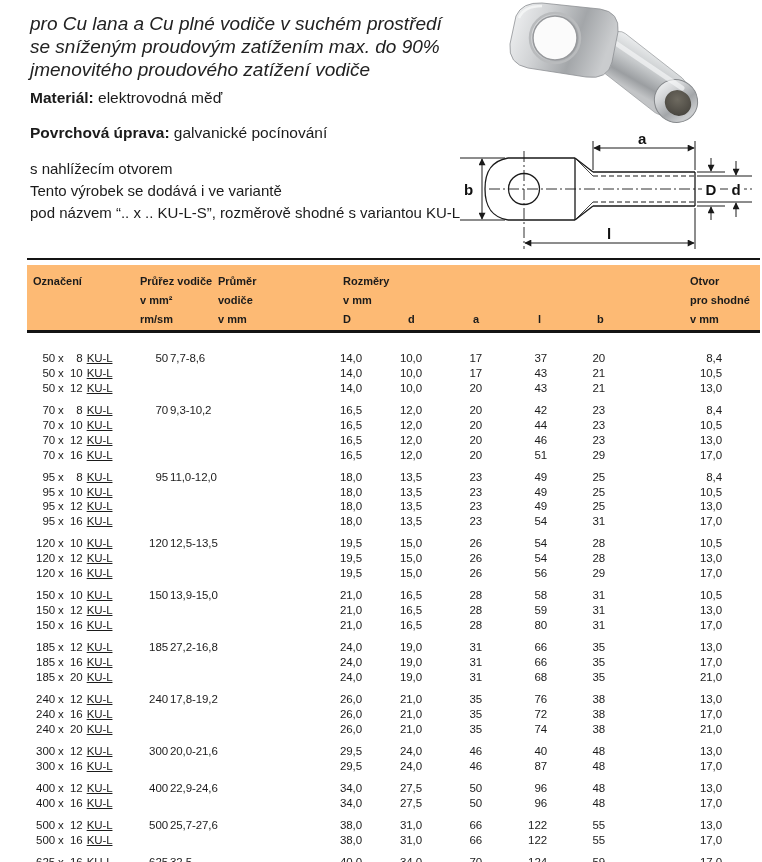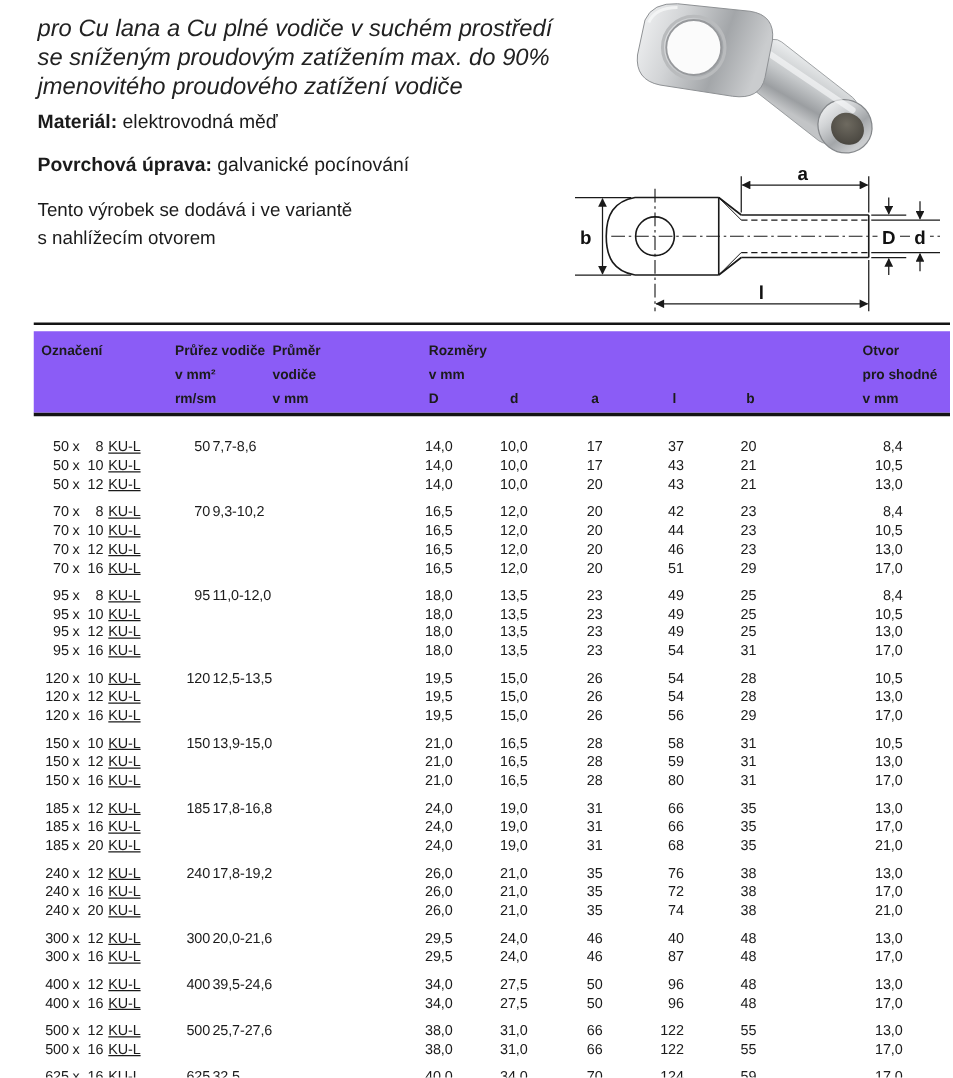--- a/index.html
+++ b/index.html
@@ -15,21 +15,21 @@
   .label-line b{font-weight:bold;}
   .material{top:89px;}
   .surface{top:124px;text-align:right;}
   .variant{left:30px;top:158px;font-size:15px;line-height:22px;}
   
   .photo{position:absolute;left:486px;top:0;width:256px;height:124px;}
   .diagram{position:absolute;left:445px;top:128px;width:318px;height:134px;}
   
   .table-wrap{position:absolute;left:27px;top:258px;width:733px;}
   .rule-a{height:2px;background:#141414;}
-  .band{margin-top:5px;height:65px;background:#8b5cf6;position:relative;}
+  .band{margin-top:5px;height:65px;background:#fdba74;position:relative;}
   .rule-b{height:3px;background:#141414;}
   .hcol{position:absolute;top:7px;font-weight:bold;font-size:11px;line-height:19px;white-space:nowrap;}
   .hdim{position:absolute;top:45px;font-weight:bold;font-size:11px;line-height:19px;}
   .rows{padding-top:18px;}
   .trow{
     display:grid;
     grid-template-columns:88px 55px 144px 50px 60px 60px 65px 58px 117px;
     height:14.9px;line-height:14.9px;font-size:11.5px;letter-spacing:-0.1px;
   }
   .trow.gstart{margin-top:7.2px;}
@@ -52,22 +52,23 @@
 </div>
 
 <div class="abs label-line material">
   <b>Materiál:</b><span> elektrovodná měď</span>
 </div>
 <div class="abs label-line surface">
   <b>Povrchová úprava:</b><span> galvanické pocínování</span>
 </div>
 
 <div class="abs variant">
+  <div>s nahlížecím otvorem</div>
   <div>Tento výrobek se dodává i ve variantě</div>
-  <div>s nahlížecím otvorem</div>
+  <div>pod názvem “.. x .. KU-L-S”, rozměrově shodné s variantou KU-L</div>
 </div>
 
 <svg class="photo" viewBox="0 0 256 124">
   <defs>
     <linearGradient id="m1" x1="0" y1="0" x2="0.3" y2="1">
       <stop offset="0" stop-color="#eef0f1"></stop>
         <stop offset="0.45" stop-color="#c6c9cb"></stop>
       <stop offset="0.78" stop-color="#9b9ea1"></stop>
         <stop offset="1" stop-color="#c2c4c6"></stop>
     </linearGradient>
@@ -453,21 +454,21 @@
         <div class="c c9">17,0</div>
       </div>
       <div class="trow gstart">
         <div class="c c1">
           <span class="dsize">185</span>
           <span class="dsep">x</span>
           <span class="dhole">12</span>
           <span class="dsuf">KU-L</span>
         </div>
         <div class="c c2">185</div>
-        <div class="c c3">17,8-16,8</div>
+        <div class="c c3">27,2-16,8</div>
         <div class="c c4">24,0</div>
         <div class="c c5">19,0</div>
         <div class="c c6">31</div>
         <div class="c c7">66</div>
         <div class="c c8">35</div>
         <div class="c c9">13,0</div>
       </div>
       <div class="trow">
         <div class="c c1">
           <span class="dsize">185</span>
@@ -581,21 +582,21 @@
         <div class="c c9">17,0</div>
       </div>
       <div class="trow gstart">
         <div class="c c1">
           <span class="dsize">400</span>
           <span class="dsep">x</span>
           <span class="dhole">12</span>
           <span class="dsuf">KU-L</span>
         </div>
         <div class="c c2">400</div>
-        <div class="c c3">39,5-24,6</div>
+        <div class="c c3">22,9-24,6</div>
         <div class="c c4">34,0</div>
         <div class="c c5">27,5</div>
         <div class="c c6">50</div>
         <div class="c c7">96</div>
         <div class="c c8">48</div>
         <div class="c c9">13,0</div>
       </div>
       <div class="trow">
         <div class="c c1">
           <span class="dsize">400</span>

